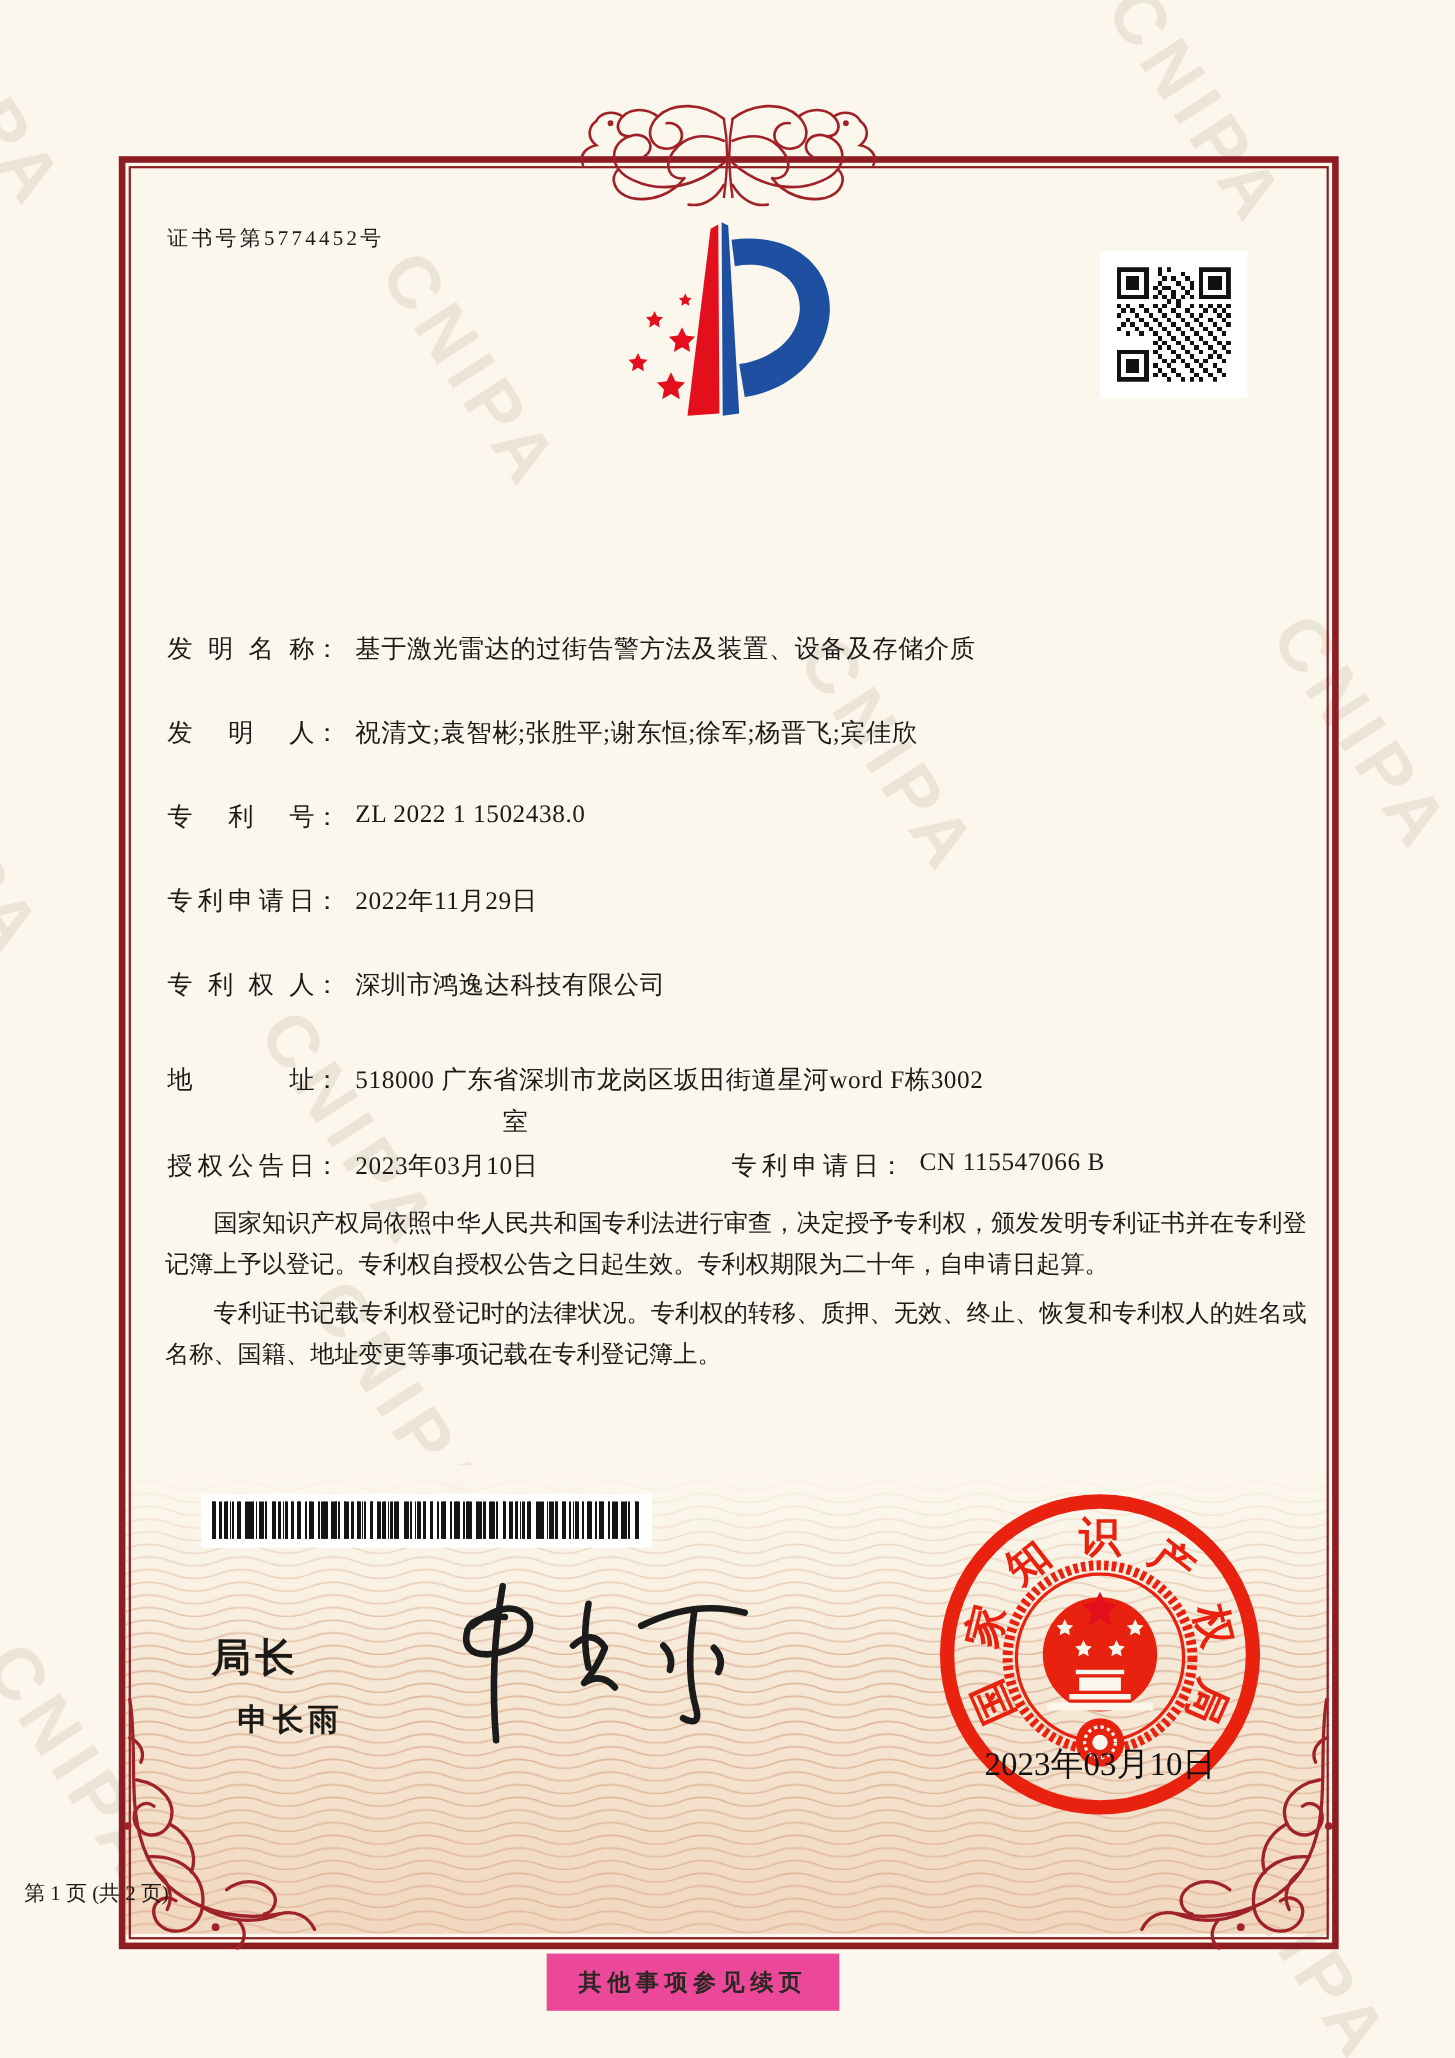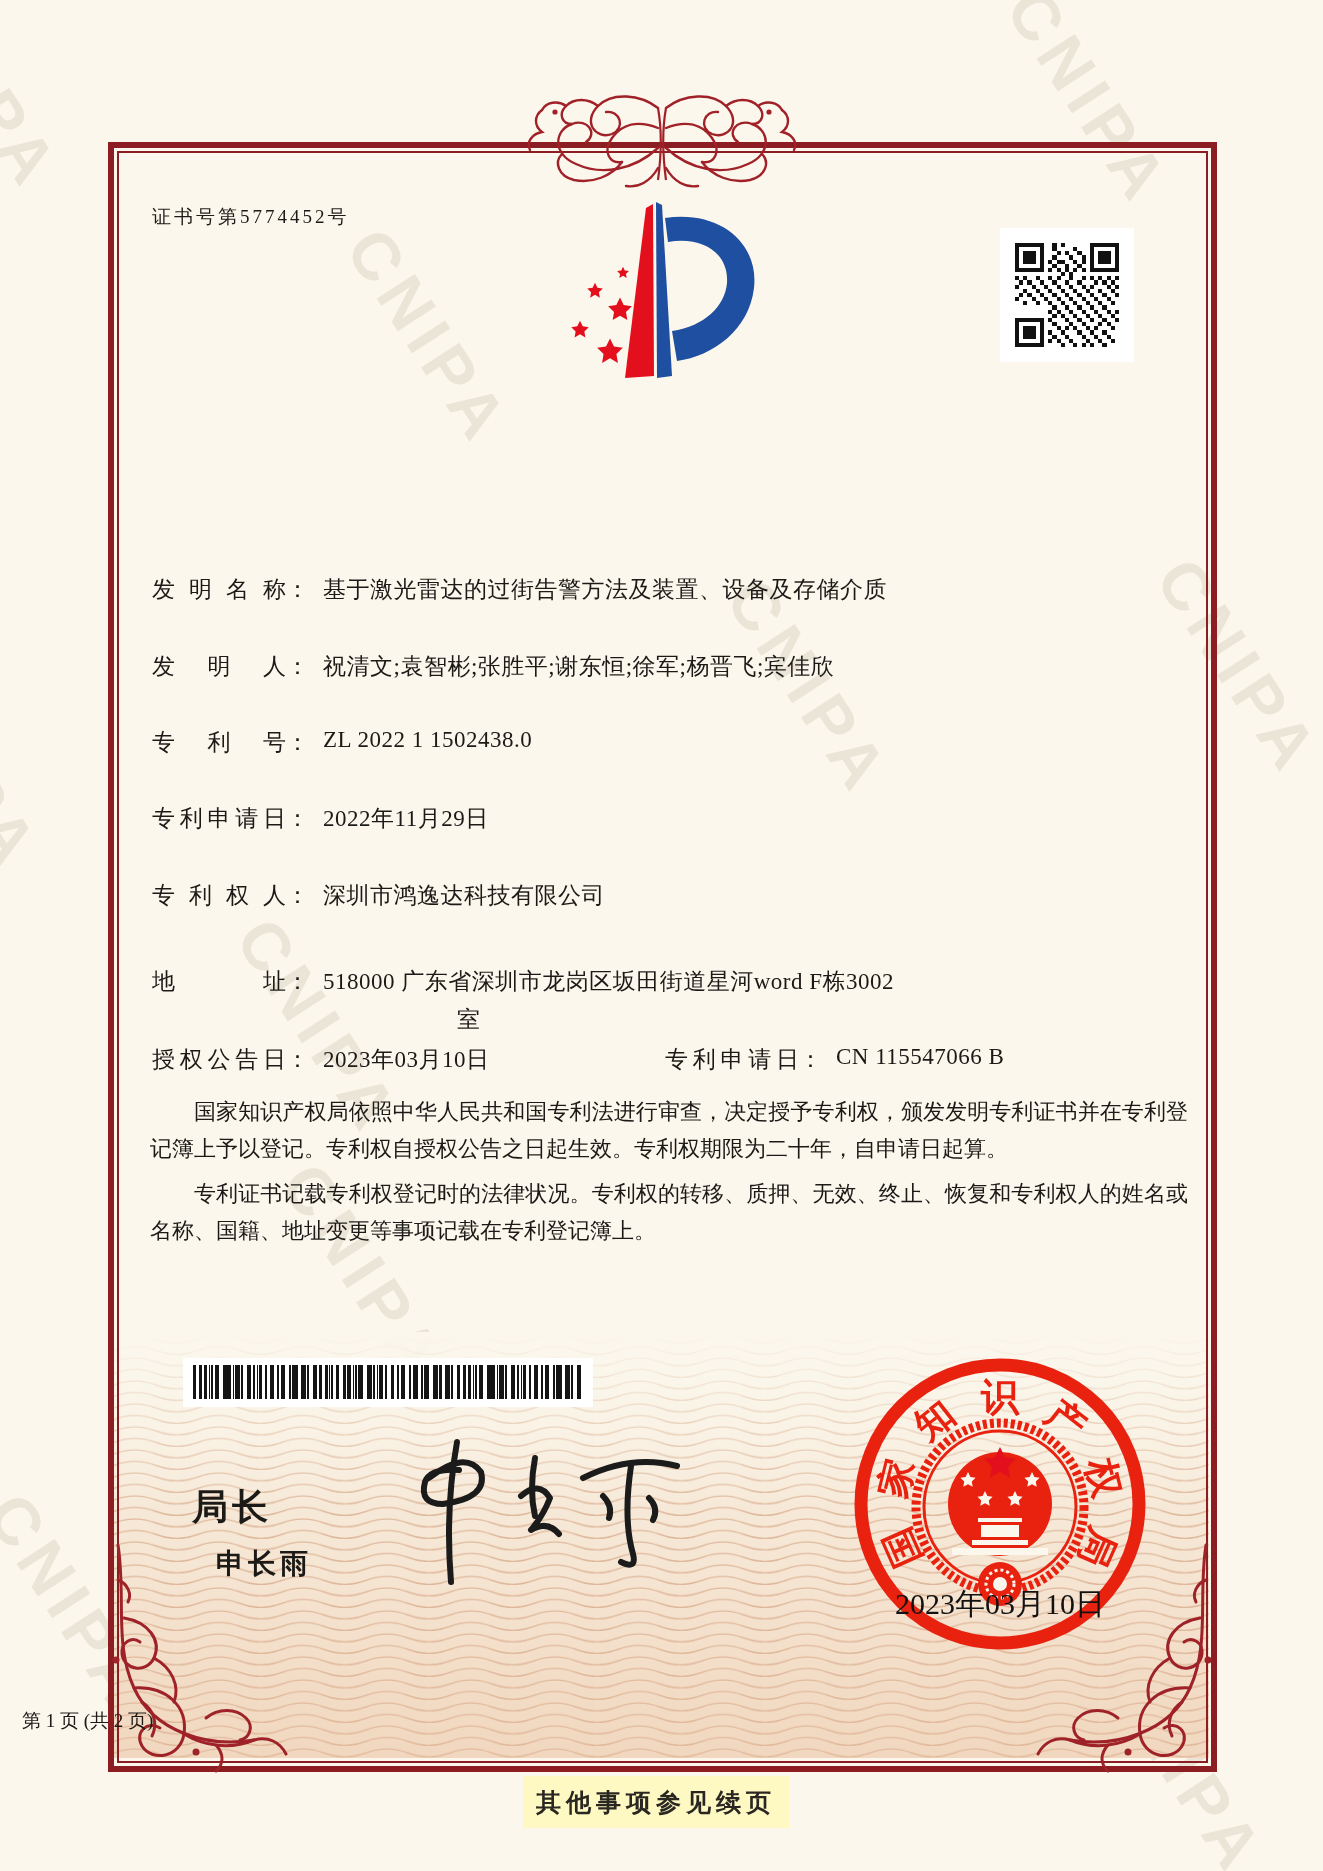--- a/index.html
+++ b/index.html
@@ -50,22 +50,22 @@
        repeating-linear-gradient(90deg,#141414 0 1px,rgba(0,0,0,0) 1px 8px);}
   
   .director-title{position:absolute;left:192px;top:1483px;font-size:36px;font-weight:bold;
       font-family:"Liberation Sans","DejaVu Sans",sans-serif;letter-spacing:4px;}
   .director-name{position:absolute;left:192px;top:1545px;font-size:28px;font-weight:bold;
       font-family:Liberation Mono, monospace;letter-spacing:4px;margin-left:24px;}
   .signature{position:absolute;left:385px;top:1420px;}
   .seal{position:absolute;left:848px;top:1352px;}
   
   .page-info{position:absolute;left:0;top:1708px;width:1323px;font-size:19px;margin-left:22px;}
-  .note-box{position:absolute;left:523px;top:1776px;width:266px;height:52px;background:#fef9c3;
-            display:flex;align-items:center;justify-content:center;font-size:25px;
+  .note-box{position:absolute;left:497px;top:1776px;width:266px;height:52px;background:#ec4899;
+            display:flex;align-items:center;justify-content:center;font-size:21px;
             letter-spacing:5px;font-weight:bold;color:#2a2722;}
 </style>
 </head>
 <body>
 
 <div class="page">
 
   <div class="wm" style="left:-55px;top:-40px">CNIPA</div>
   <div class="wm" style="left:1055px;top:-25px">CNIPA</div>
   <div class="wm" style="left:395px;top:215px">CNIPA</div>

